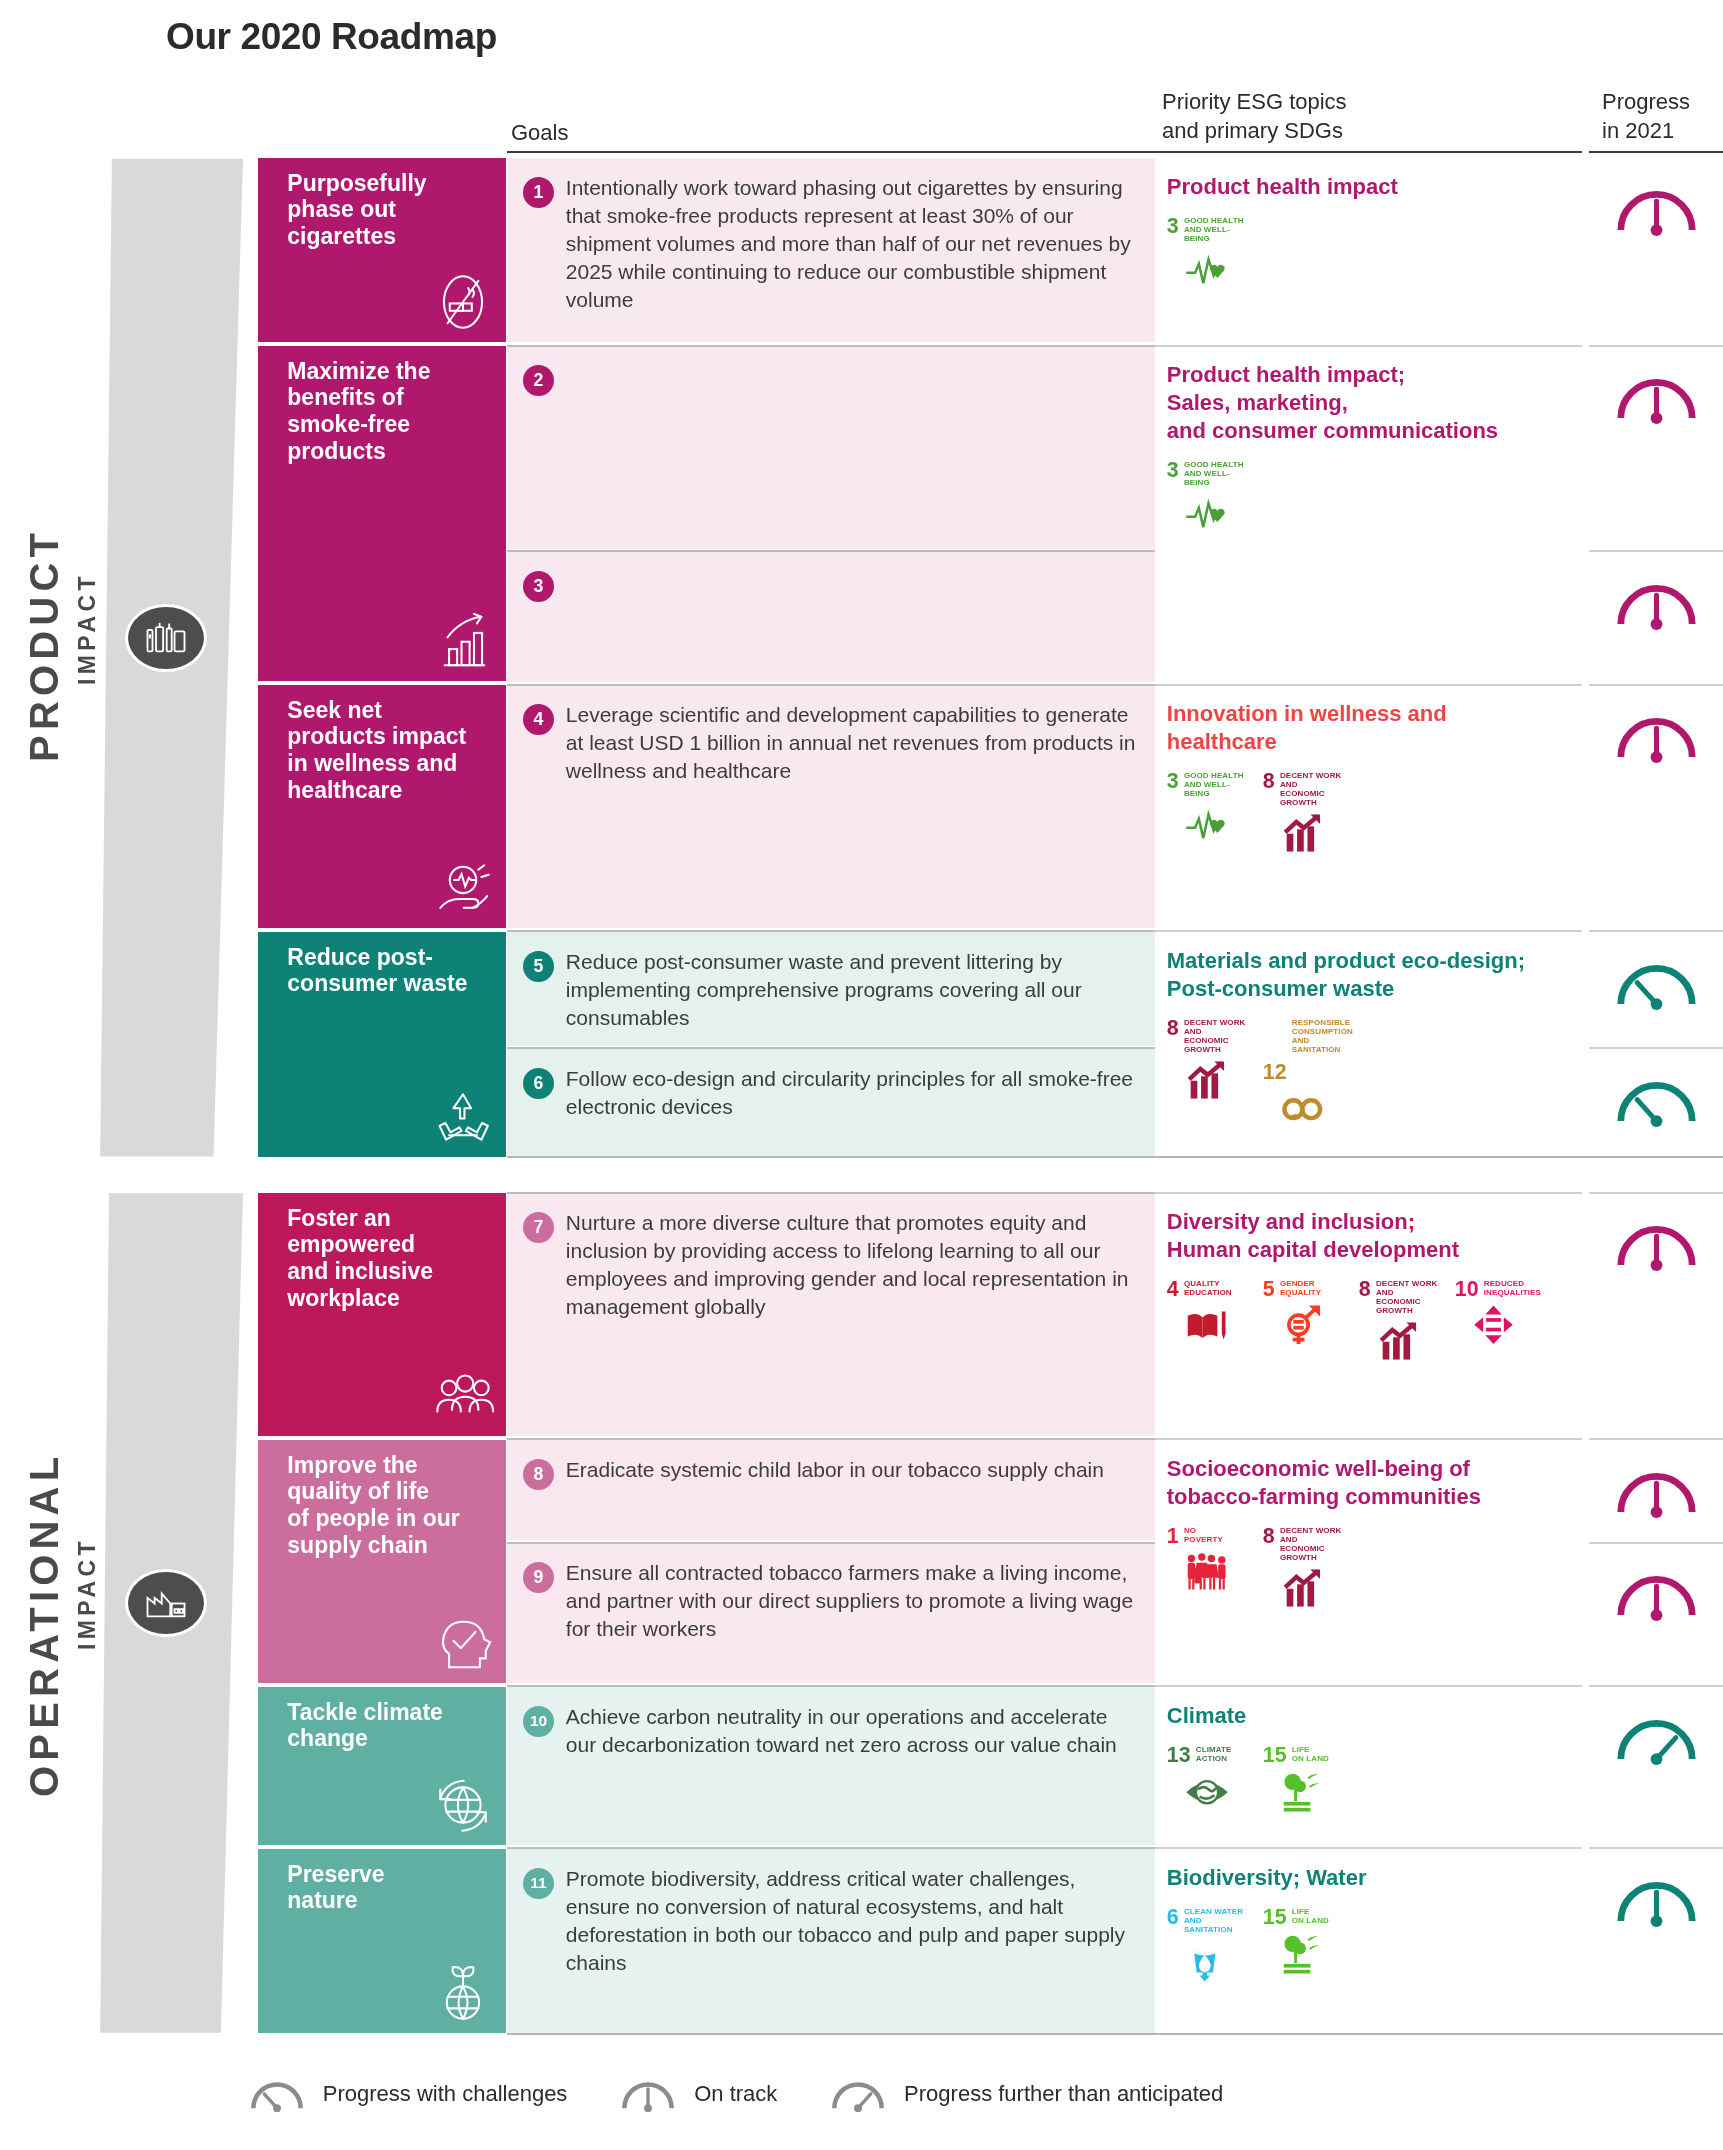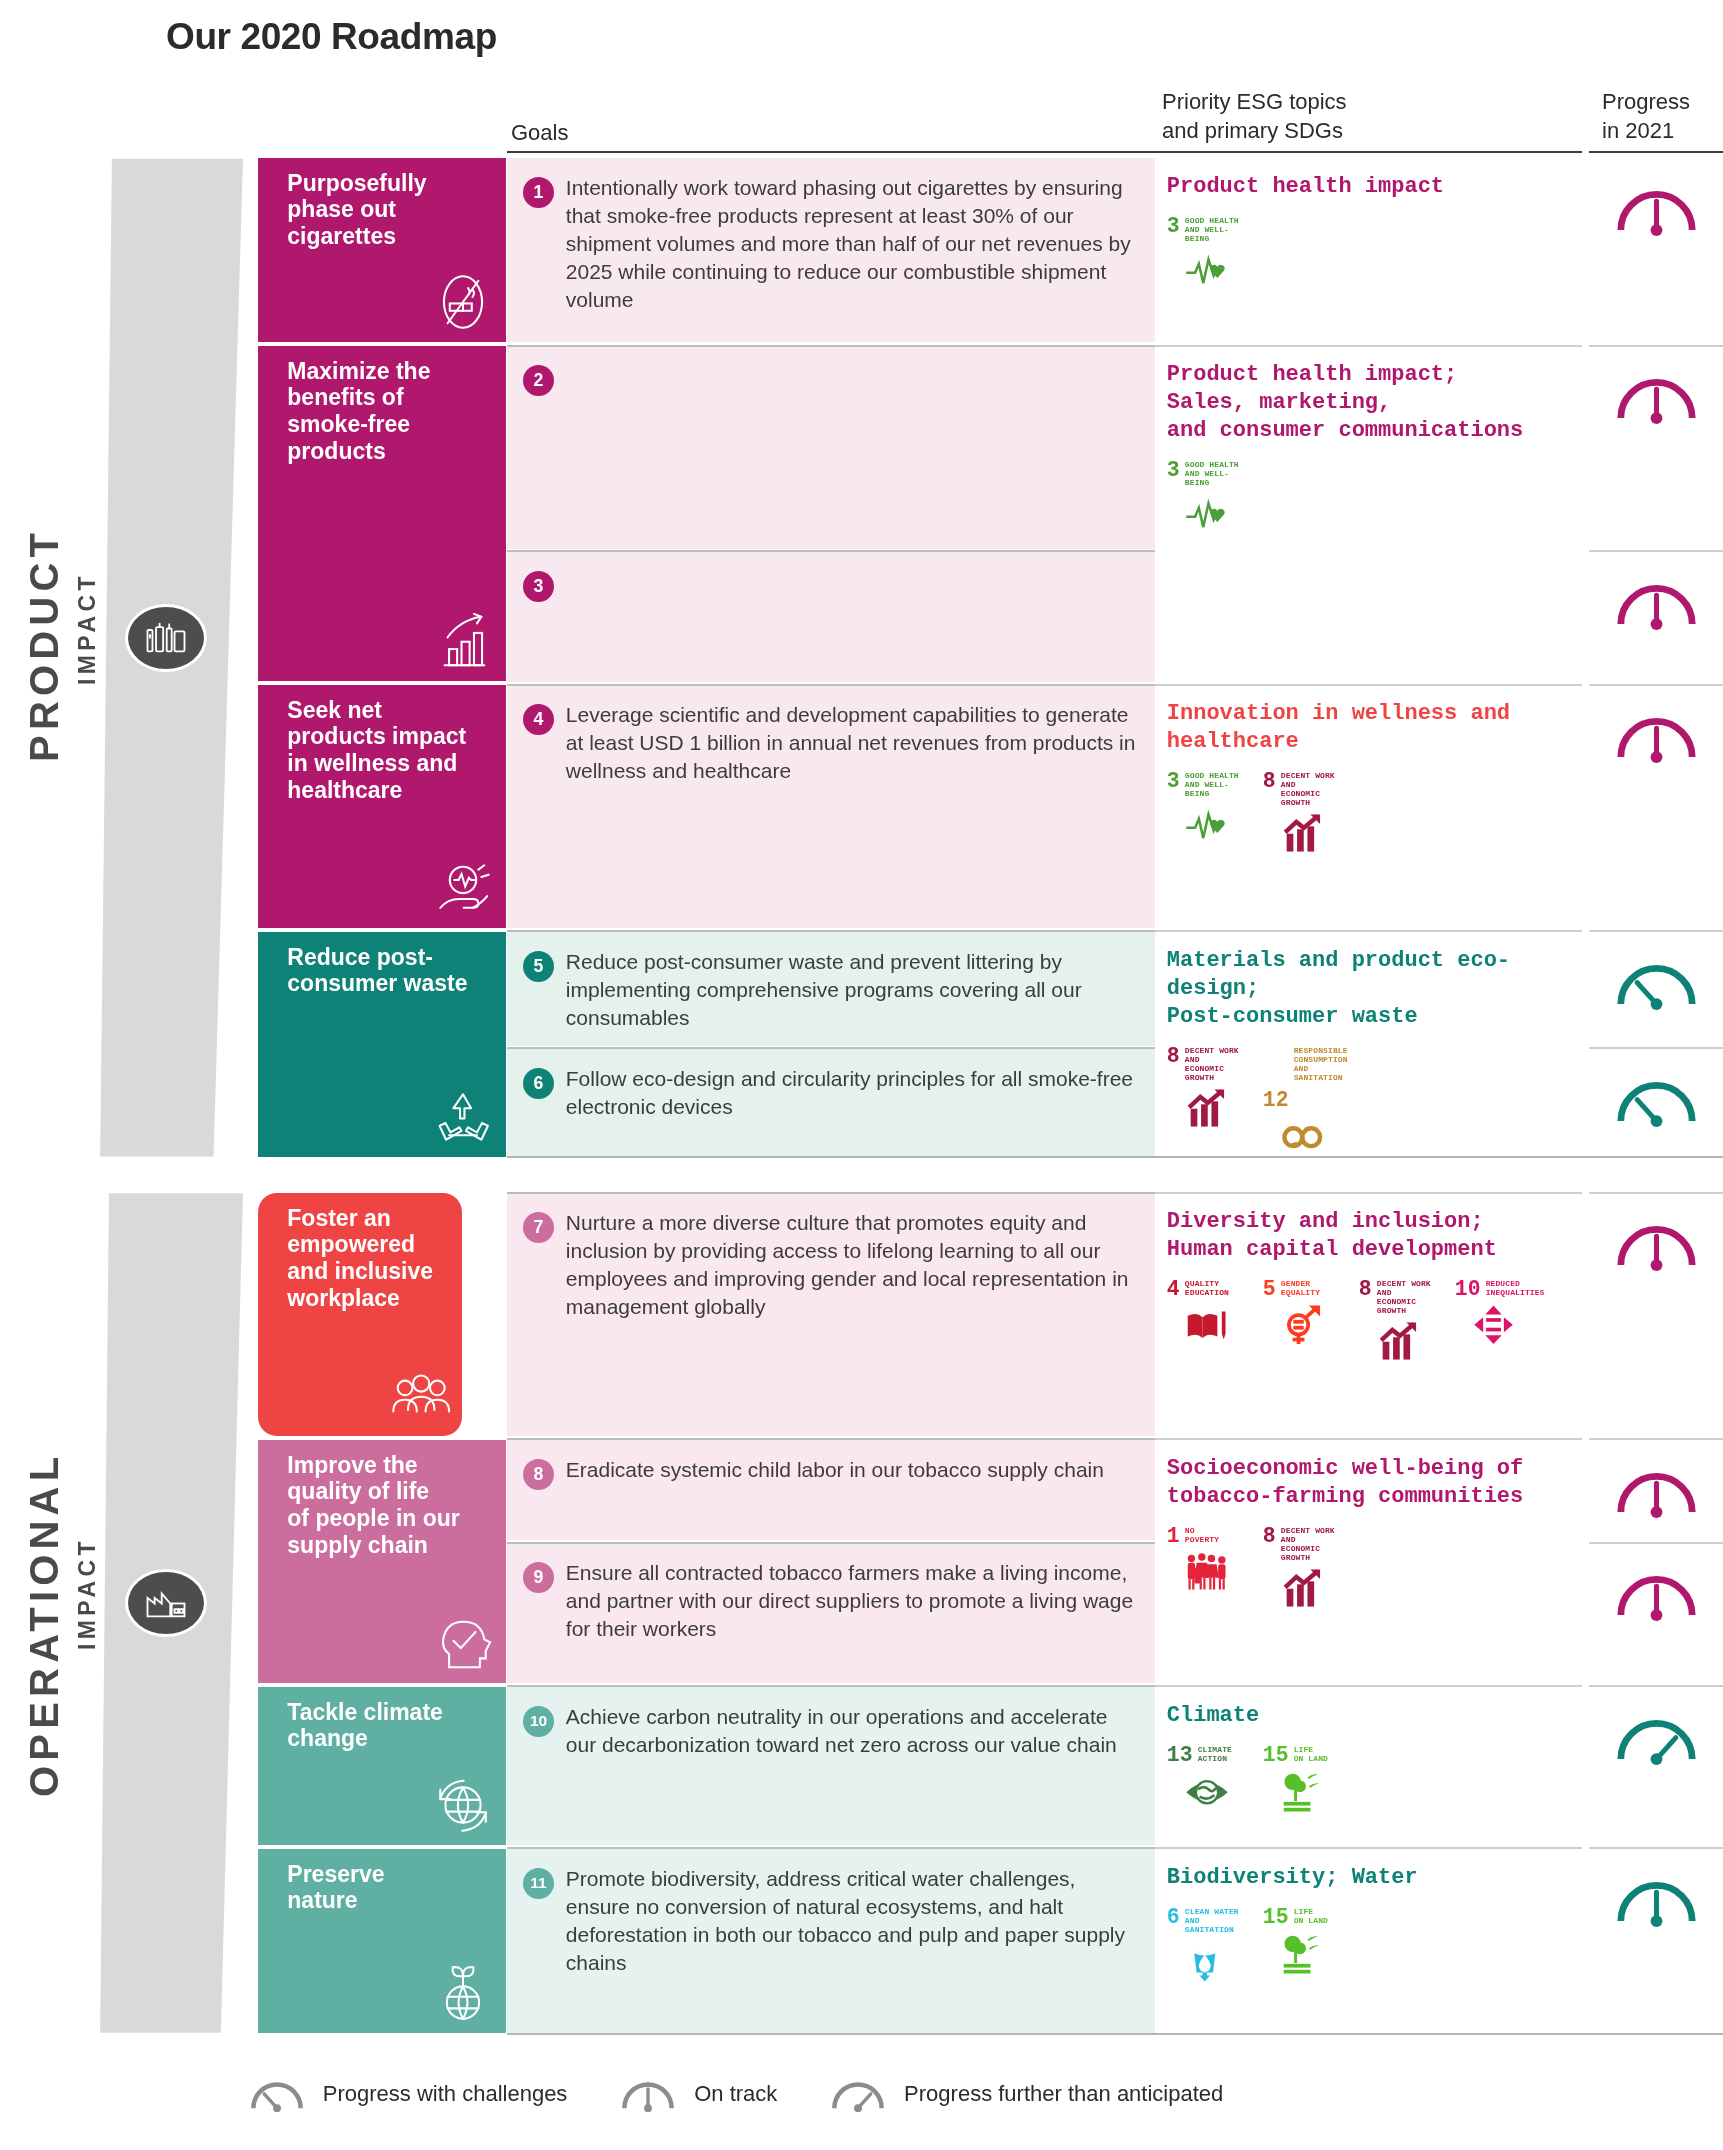--- a/index.html
+++ b/index.html
@@ -80,21 +80,21 @@
     width: 31px; height: 31px; border-radius: 50%;
     color: #ffffff; font-size: 17.7px; font-weight: bold;
     display: flex; align-items: center; justify-content: center;
     margin-top: 2.9px;
   }
   .goal-text {
     font-size: 21px; line-height: 1.33; color: #3c3c3c;
   }
 
   
-  .esg { position: absolute; padding: 14.7px 14.7px 0 11.8px; font-family: Liberation Mono, monospace; }
+  .esg { position: absolute; padding: 14.7px 14.7px 0 11.8px; }
   .esg-title {
     font-size: 22px; font-weight: bold; line-height: 1.28;
   }
   .sdg-row { display: flex; gap: 16px; margin-top: 16px; }
   .sdg { width: 80px; }
   .sdg-head { display: flex; align-items: flex-start; gap: 5.2px; }
   .sdg-num { font-size: 21.4px; font-weight: bold; line-height: 0.88; }
   .sdg-lbl { font-size: 8px; font-weight: bold; line-height: 1.12; letter-spacing: 0.1px; }
   .sdg-art { margin-top: 5.2px; height: 43px; }
 
@@ -208,21 +208,21 @@
         <div>Reduce post-</div>
         <div>consumer waste</div>
       </div>
       <span class="pillar-icon"><svg viewBox="0 0 90 90" width="100%" height="100%" fill="none" stroke="#ffffff" stroke-width="2.8" stroke-linecap="round">
           <path d="M45 14 l11 19 h-9 v14 h-6 V33 h-9 z" stroke-linejoin="round"></path>
         <path d="M22 76 l-9-19 8-4 7 13 12-7 3 5 -16 9 z" stroke-linejoin="round"></path>
         <path d="M70 76 l9-19 -8-4 -7 13 -12-7 -3 5 16 9 z" stroke-linejoin="round"></path>
         <path d="M26 70 h38"></path>
         </svg></span>
     </div>
-    <div class="pillar" style="left: 258px; top: 1193px; width: 204px; height: 243px; background: #ef4444; border-radius: 19px;">
+    <div class="pillar" style="left: 258px; top: 1193px; width: 248px; height: 243px; background: #be185d;">
       <div class="pillar-title">
         <div>Foster an</div>
         <div>empowered</div>
         <div>and inclusive</div>
         <div>workplace</div>
       </div>
       <span class="pillar-icon"><svg viewBox="0 0 90 90" width="100%" height="100%" fill="none" stroke="#ffffff" stroke-width="2.8" stroke-linecap="round">
           <circle cx="26" cy="34" r="10"></circle>
           <path d="M10 66 q0-16 16-16 t16 16"></path>
         <circle cx="48" cy="28" r="11"></circle>

